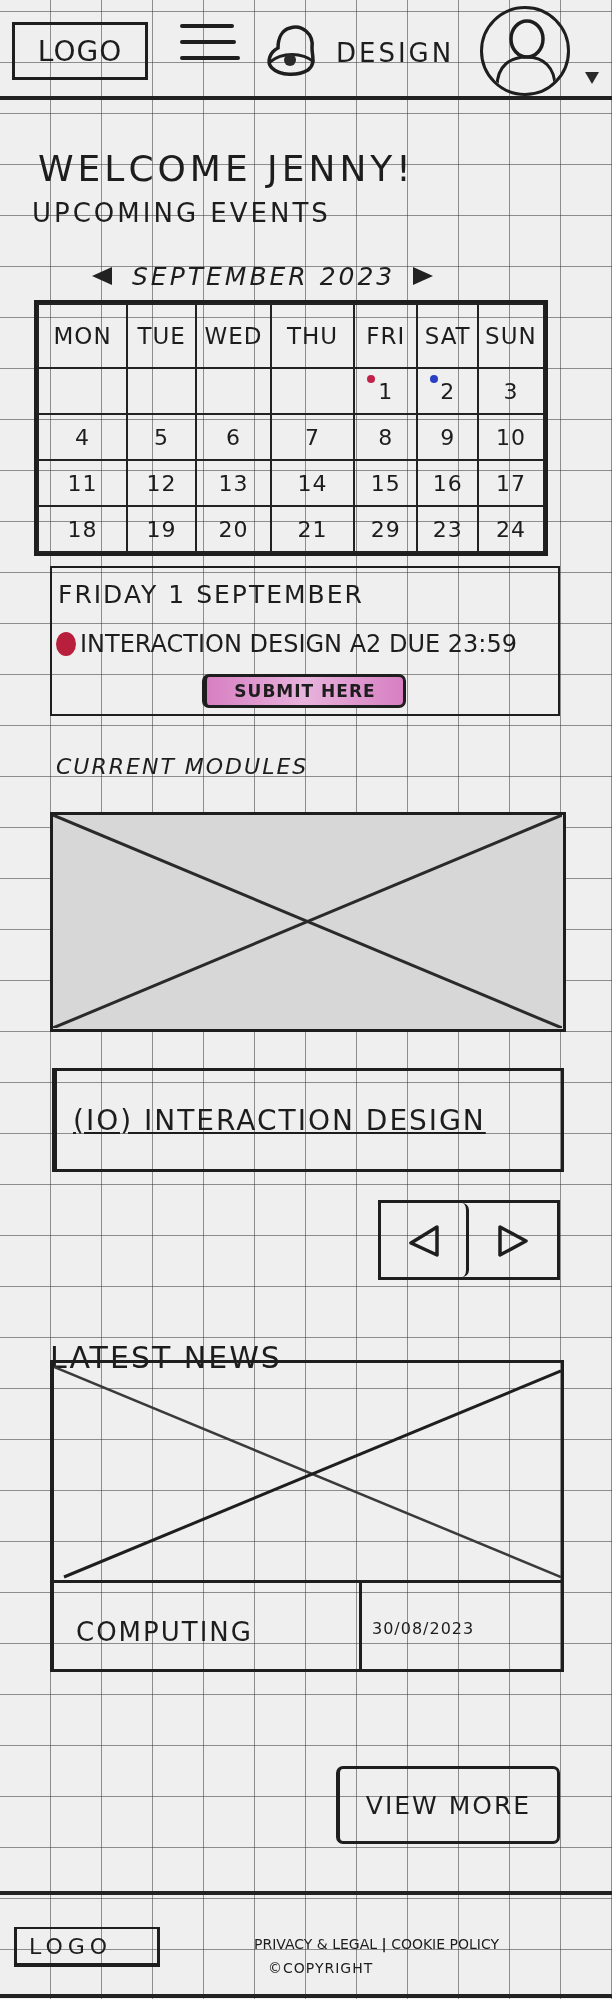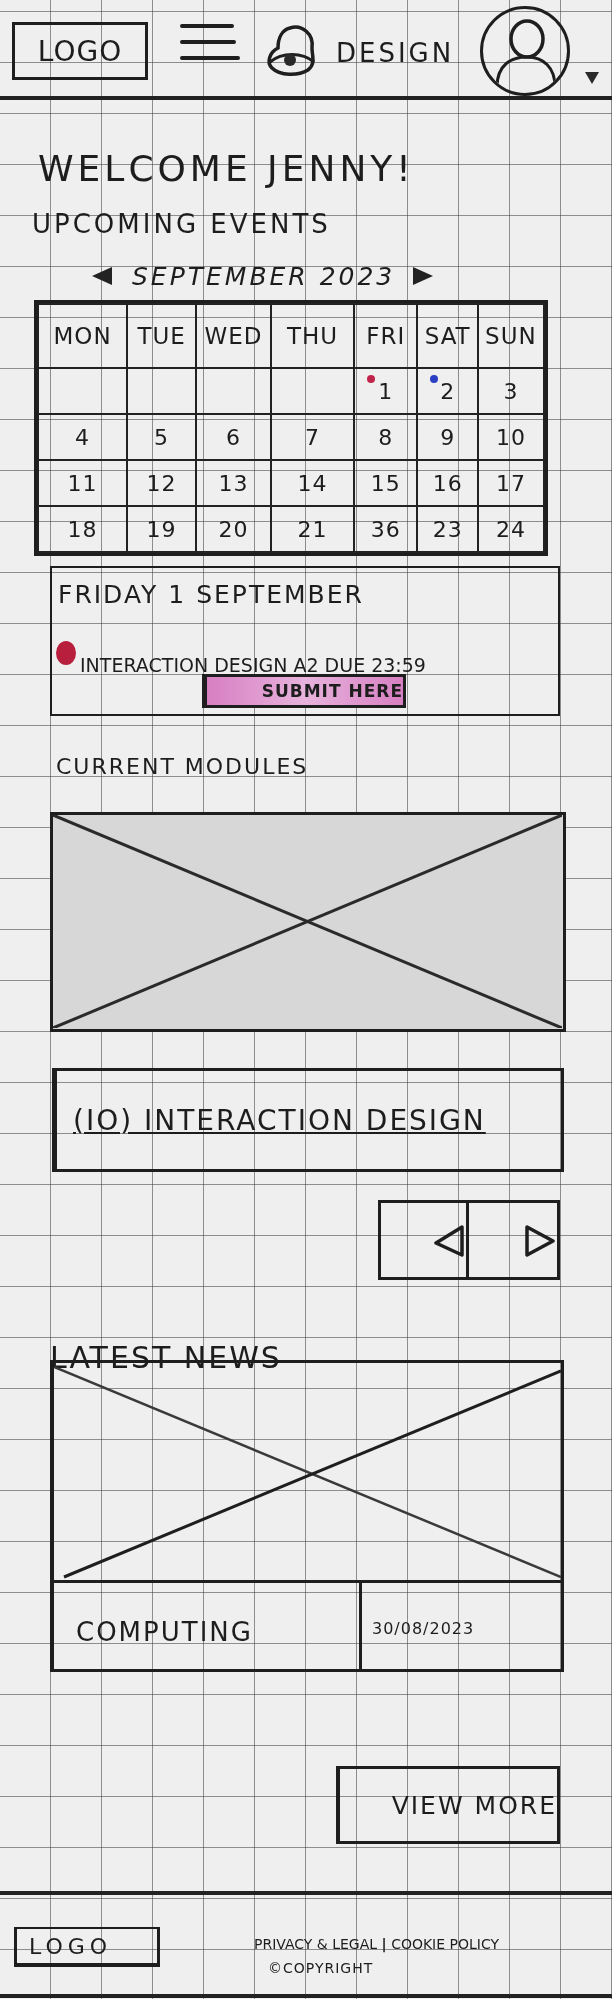--- a/index.html
+++ b/index.html
@@ -26,21 +26,21 @@
 
   
   table.cal { border-collapse: collapse; width: 100%; height: 100%; table-layout: fixed; }
   table.cal td, table.cal th {
     border: 2.5px solid #222; text-align:center; font-weight: normal;
     font-size: 22px; padding: 0; position: relative;
   }
   table.cal th { font-size: 23px; }
   .dot { position:absolute; width:8px; height:8px; border-radius:50%; top:6px; left:12px; }
 
-  .btn { display:flex; align-items:center; justify-content:flex-end; cursor:pointer; }
+  .btn { display:flex; align-items:center; justify-content:center; cursor:pointer;border-radius:7px; }
   .placeholder { background:#d7d7d7; }
   svg { display:block; }
 </style>
 </head>
 <body>
 
 <div class="abs" style="left:0;top:0;width:612px;height:100px;">
   <div class="abs sketch logo-box hand" style="left:12px;top:22px;width:136px;height:58px;">
     <span>LOGO</span>
   </div>
@@ -70,21 +70,21 @@
   <div class="abs" style="left:584px;top:70px;width:16px;height:16px;">
     <svg width="16" height="16" viewBox="0 0 16 16">
         <path d="M1 2 L15 2 L8 14 Z" fill="#2a2a2a"></path>
       </svg>
   </div>
 
   <div class="abs hdr-line" style="top:96px;"></div>
 </div>
 
 <div class="abs hand" style="left:38px;top:148px;font-size:36px;letter-spacing:4px;">WELCOME JENNY!</div>
-<div class="abs hand" style="left:32px;top:198px;font-size:26px;letter-spacing:3px;margin-top:11px;">UPCOMING EVENTS</div>
+<div class="abs hand" style="left:32px;top:198px;font-size:26px;letter-spacing:3px;">UPCOMING EVENTS</div>
 
 <div class="abs" style="left:90px;top:258px;width:420px;height:36px;display:flex;align-items:center;font-style:italic;">
   <span style="margin-right:18px;">
     <svg width="24" height="22" viewBox="0 0 24 22">
         <path d="M22 2 L2 11 L22 20 Z" fill="#222"></path>
       </svg>
   </span>
   <span class="hand" style="font-size:25px;letter-spacing:3px;">SEPTEMBER 2023</span>
   <span style="margin-left:16px;">
     <svg width="24" height="22" viewBox="0 0 24 22">
@@ -147,40 +147,40 @@
         <td><span>14</span></td>
         <td><span>15</span></td>
         <td><span>16</span></td>
         <td><span>17</span></td>
       </tr>
       <tr>
         <td><span>18</span></td>
         <td><span>19</span></td>
         <td><span>20</span></td>
         <td><span>21</span></td>
-        <td><span>36</span></td>
+        <td><span>29</span></td>
         <td><span>23</span></td>
         <td><span>24</span></td>
       </tr>
     </tbody>
   </table>
 </div>
 
 <div class="abs sketch" style="left:50px;top:566px;width:510px;height:150px;border-width:2.5px;">
   <div class="abs hand" style="left:6px;top:12px;font-size:25px;letter-spacing:2px;">FRIDAY 1 SEPTEMBER</div>
   <div class="abs" style="left:4px;top:62px;display:flex;align-items:center;">
     <span style="display:inline-block;width:20px;height:24px;border-radius:50%;background:#b81f3d;margin-right:4px;"></span>
-    <span class="hand" style="font-size:19px;letter-spacing:0px;margin-top:24px;">INTERACTION DESIGN A2 DUE 23:59</span>
+    <span class="hand" style="font-size:24px;letter-spacing:0px;">INTERACTION DESIGN A2 DUE 23:59</span>
   </div>
   <div class="abs btn hand" style="left:150px;top:106px;width:204px;height:34px;border:3px solid #1e1e1e;border-left-width:5px;box-sizing:border-box;background:linear-gradient(90deg,#d77fc2 0%,#e7b3dc 50%,#d77fc2 100%);font-size:17px;font-weight:bold;">
     <span>SUBMIT HERE</span>
   </div>
 </div>
 
-<div class="abs hand" style="left:56px;top:754px;font-size:22px;letter-spacing:2px;">CURRENT MODULES</div>
+<div class="abs hand" style="left:56px;top:754px;font-size:22px;letter-spacing:2px;font-style:italic;">CURRENT MODULES</div>
 
 <div class="abs sketch placeholder" style="left:50px;top:812px;width:516px;height:220px;border-width:3.5px;">
   <svg class="abs" style="left:0;top:0;" width="509" height="213" viewBox="0 0 509 213" preserveAspectRatio="none">
     <line x1="0" y1="0" x2="509" y2="213" stroke="#2a2a2a" stroke-width="3"></line>
     <line x1="509" y1="0" x2="0" y2="213" stroke="#2a2a2a" stroke-width="3"></line>
   </svg>
 </div>
 
 <div class="abs sketch" style="left:52px;top:1068px;width:512px;height:104px;border-width:3px;border-left-width:5px;display:flex;align-items:center;">
   <span class="hand" style="margin-left:16px;font-size:28px;letter-spacing:2px;text-decoration:underline;">(IO) INTERACTION DESIGN</span>

